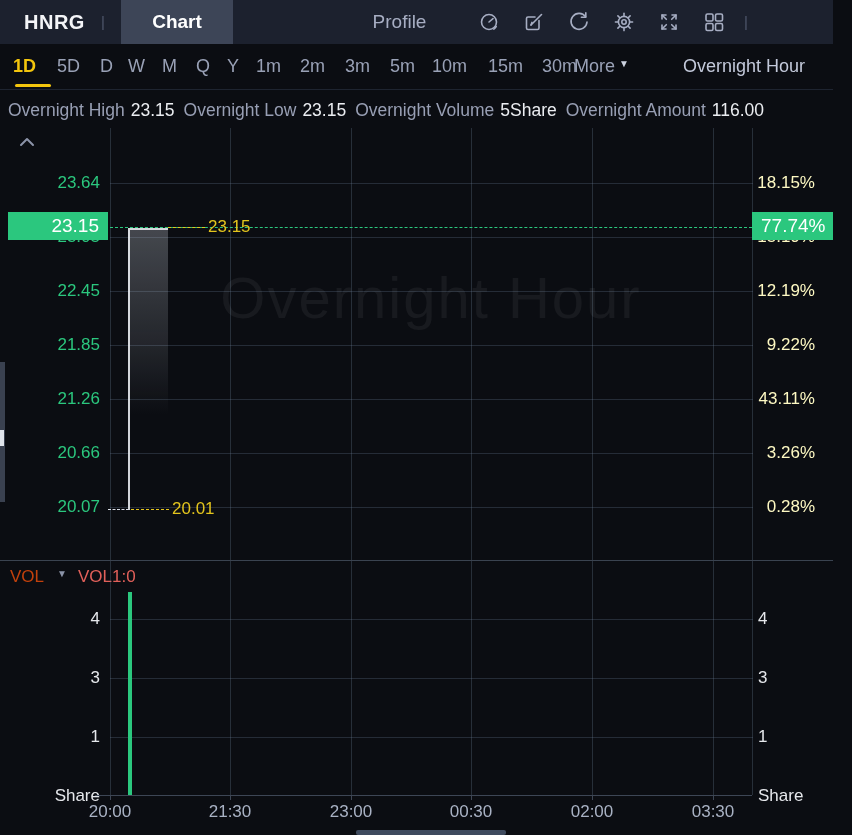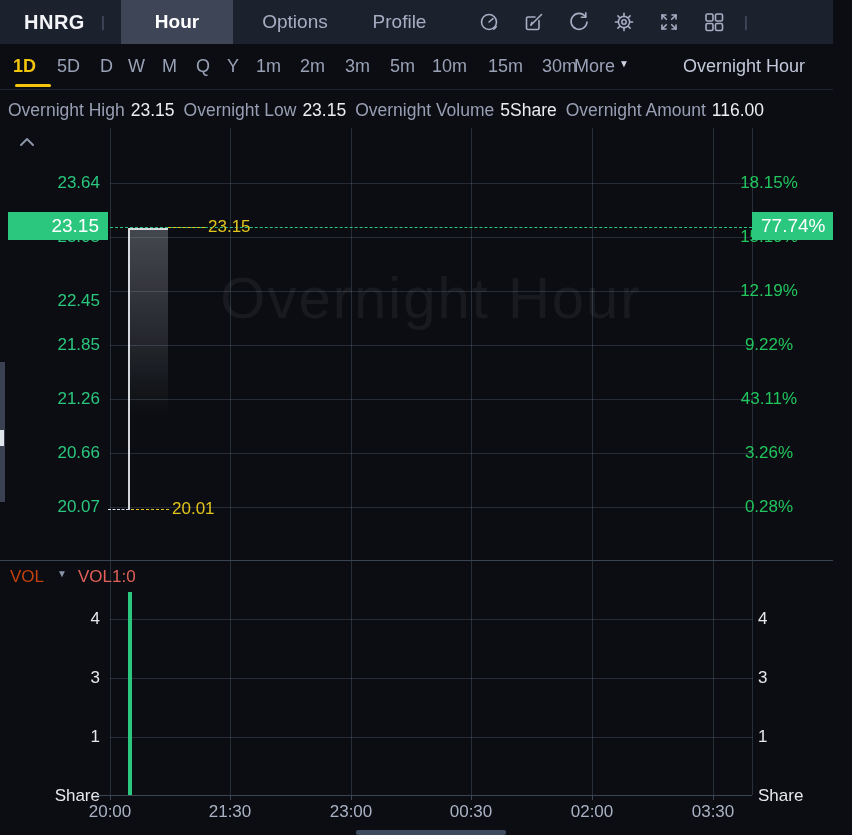--- a/index.html
+++ b/index.html
@@ -34,21 +34,21 @@
   .info-label { color:#989fb4; margin-right:6px; }
   .info-value { color:#ebedf1; margin-right:9px; }
 
   
   .vgrid { position:absolute; top:128px; height:432px; width:1px; background:rgba(106,125,150,0.30); }
   .hgrid { position:absolute; left:110px; width:643px; height:1px; background:rgba(106,125,150,0.28); }
   .vgrid2 { position:absolute; top:561px; height:234px; width:1px; background:rgba(106,125,150,0.30); }
   .hgrid2 { position:absolute; left:110px; width:643px; height:1px; background:rgba(106,125,150,0.28); }
 
   .axis-l { position:absolute; left:4px; width:96px; height:20px; line-height:20px; text-align:right; font-size:17px; color:#2bc77e; }
-  .axis-r { position:absolute; left:723px; width:92px; height:20px; line-height:20px; text-align:center; font-size:17px; color:#22c55e; }
+  .axis-r { position:absolute; left:723px; width:92px; height:20px; line-height:20px; text-align:right; font-size:17px; color:#fef9c3; }
   .axis-l.covered, .axis-r.covered { z-index:2; }
 
   .watermark { position:absolute; left:110px; top:256px; width:642px; height:84px; line-height:84px;
     text-align:center; font-size:58px; color:rgba(255,255,255,0.055); letter-spacing:2px; white-space:nowrap; }
 
   .price-badge { position:absolute; top:212px; height:28px; line-height:28px; background:#2bc77e; color:#ffffff;
     font-size:19px; z-index:5; }
   .badge-left { left:8px; width:100px; text-align:right; padding-right:9px; }
   .badge-right { left:752px; width:100px; text-align:left; padding-left:9px; }
 
@@ -85,24 +85,21 @@
 </head>
 <body>
 
 <div class="page">
 
   <div class="topbar">
     <span class="ticker">HNRG</span>
     <span class="tb-pipe" style="left:101px;">|</span>
 
     <div class="tab active" style="left:121px; width:112px;">
-      <span>Hour</span>
-    </div>
-    <div class="tab" style="left:240px; width:110px;">
-      <span>Options</span>
+      <span>Chart</span>
     </div>
     <div class="tab" style="left:352px; width:95px;">
       <span>Profile</span>
     </div>
 
     <div class="tb-icon" style="left:477px;">
       <svg viewBox="0 0 24 24" fill="none" stroke="currentColor" stroke-width="1.6" stroke-linecap="round">
         <circle cx="12" cy="12" r="7.5"></circle>
         <line x1="12" y1="12" x2="16" y2="8.6"></line>
         <path d="M19.2 16.5 a8.6 8.6 0 0 1 -2.4 2.6"></path>
@@ -205,21 +202,21 @@
   <div class="hgrid" style="top:291px;"></div>
   <div class="hgrid" style="top:345px;"></div>
   <div class="hgrid" style="top:399px;"></div>
   <div class="hgrid" style="top:453px;"></div>
   <div class="hgrid" style="top:507px;"></div>
 
   <div class="watermark">Overnight Hour</div>
 
   <div class="axis-l" style="top:173px;">23.64</div>
   <div class="axis-l covered" style="top:227px;">23.05</div>
-  <div class="axis-l" style="top:291px;">22.45</div>
+  <div class="axis-l" style="top:281px;">22.45</div>
   <div class="axis-l" style="top:335px;">21.85</div>
   <div class="axis-l" style="top:389px;">21.26</div>
   <div class="axis-l" style="top:443px;">20.66</div>
   <div class="axis-l" style="top:497px;">20.07</div>
 
   <div class="axis-r" style="top:173px;">18.15%</div>
   <div class="axis-r covered" style="top:227px;">15.19%</div>
   <div class="axis-r" style="top:281px;">12.19%</div>
   <div class="axis-r" style="top:335px;">9.22%</div>
   <div class="axis-r" style="top:389px;">43.11%</div>

